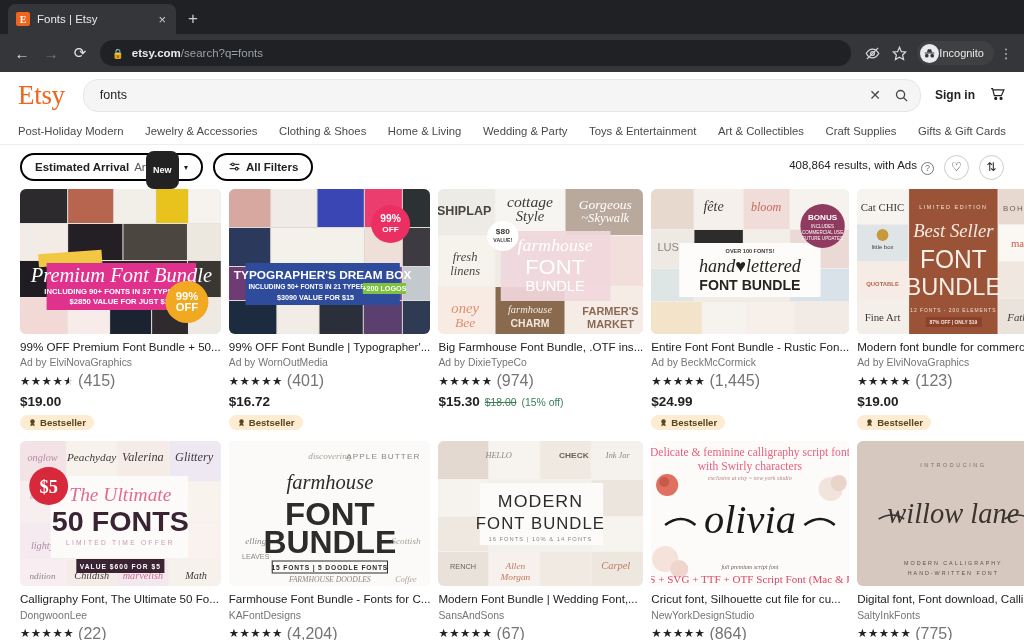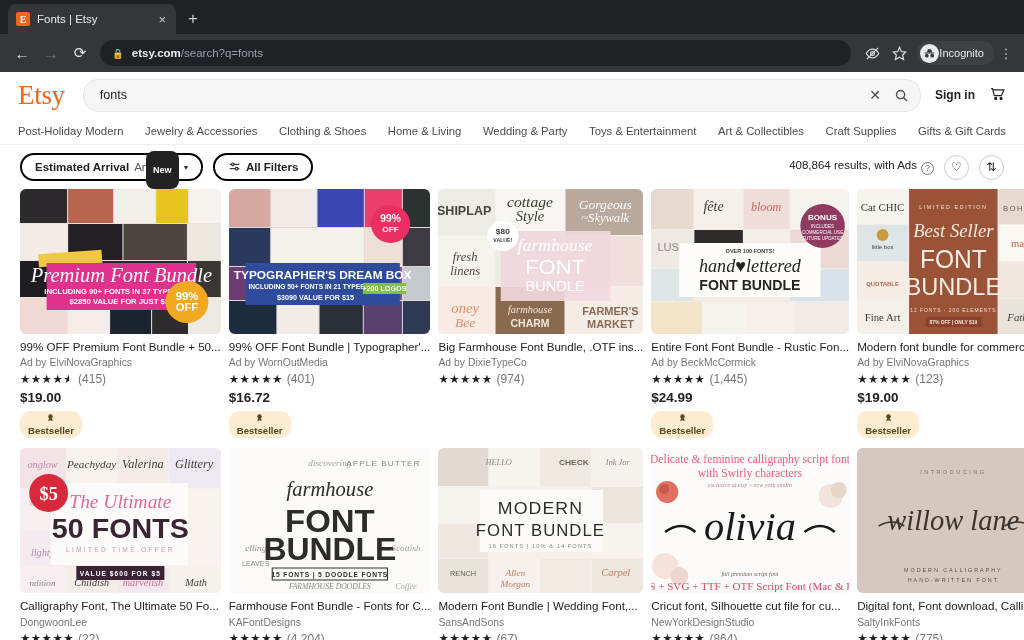--- a/index.html
+++ b/index.html
@@ -141,29 +141,29 @@
     font-size: 10.4px; color: #757575; margin-top: 3px;
     white-space: nowrap; overflow: hidden; text-overflow: ellipsis;
   }
   .c-rate { display: flex; align-items: center; gap: 4px; margin-top: 4px; }
   .stars { position: relative; display: inline-block; font-size: 11.5px; line-height: 1; }
   .stars .bg { color: #d6d6d6; letter-spacing: 0.5px; }
   .stars .fg {
     position: absolute; left: 0; top: 0; color: #222; overflow: hidden;
     white-space: nowrap; letter-spacing: 0.5px;
   }
-  .c-count { font-size: 12px; color: #757575; }
+  .c-count { font-size: 16px; color: #757575; }
   .c-price { margin-top: 4px; display: flex; align-items: baseline; gap: 5px; }
   .p-now { font-size: 13.5px; font-weight: 700; color: #222; }
   .p-was { font-size: 10.4px; color: #3d7f55; text-decoration: line-through; }
   .p-off { font-size: 10.4px; color: #3d7f55; }
   .bestseller {
     display: inline-flex; align-items: center; gap: 3px; margin-top: 6px;
     background: #fdebd2; color: #59461b; border-radius: 11px;
-    padding: 2px 8px; font-size: 9.6px; font-weight: 700; flex-direction: column;
+    padding: 2px 8px; font-size: 9.6px; font-weight: 700;
   }
 </style>
 </head>
 <body>
 
 <div class="browser">
   <div class="tabstrip">
     <div class="tab">
       <span class="tab-favicon">E</span>
       <span class="tab-title">Fonts | Etsy</span>
@@ -401,20 +401,25 @@
         <circle cx="62" cy="47" r="15" fill="#fff"></circle>
         <text x="62" y="45" font-family="Liberation Sans, sans-serif" font-size="8" font-weight="bold" fill="#3d3a36" text-anchor="middle">$80</text>
         <text x="62" y="53" font-family="Liberation Sans, sans-serif" font-size="5" font-weight="bold" fill="#3d3a36" text-anchor="middle">VALUE!</text>
       </svg>
     </div>
     <div class="c-title">Big Farmhouse Font Bundle, .OTF ins...</div>
     <div class="c-shop">Ad by DixieTypeCo</div>
     <div class="c-rate">
       <span class="stars"><span class="bg">★★★★★</span><span class="fg" style="width: 100%;">★★★★★</span></span>
       <span class="c-count">(974)</span>
+    </div>
+    <div class="c-price">
+      <span class="p-now">$15.30</span>
+      <span class="p-was">$18.00</span>
+      <span class="p-off">(15% off)</span>
     </div>
 
   </div>
 
   <div class="card">
     <div class="thumb">
       <svg viewBox="0 0 196 145" preserveAspectRatio="none">
         <rect width="196" height="145" fill="#f1ece8"></rect>
         <rect x="0" y="0" width="42" height="40" fill="#e8d9cf"></rect>
           <rect x="43" y="0" width="48" height="40" fill="#f5f0eb"></rect>

